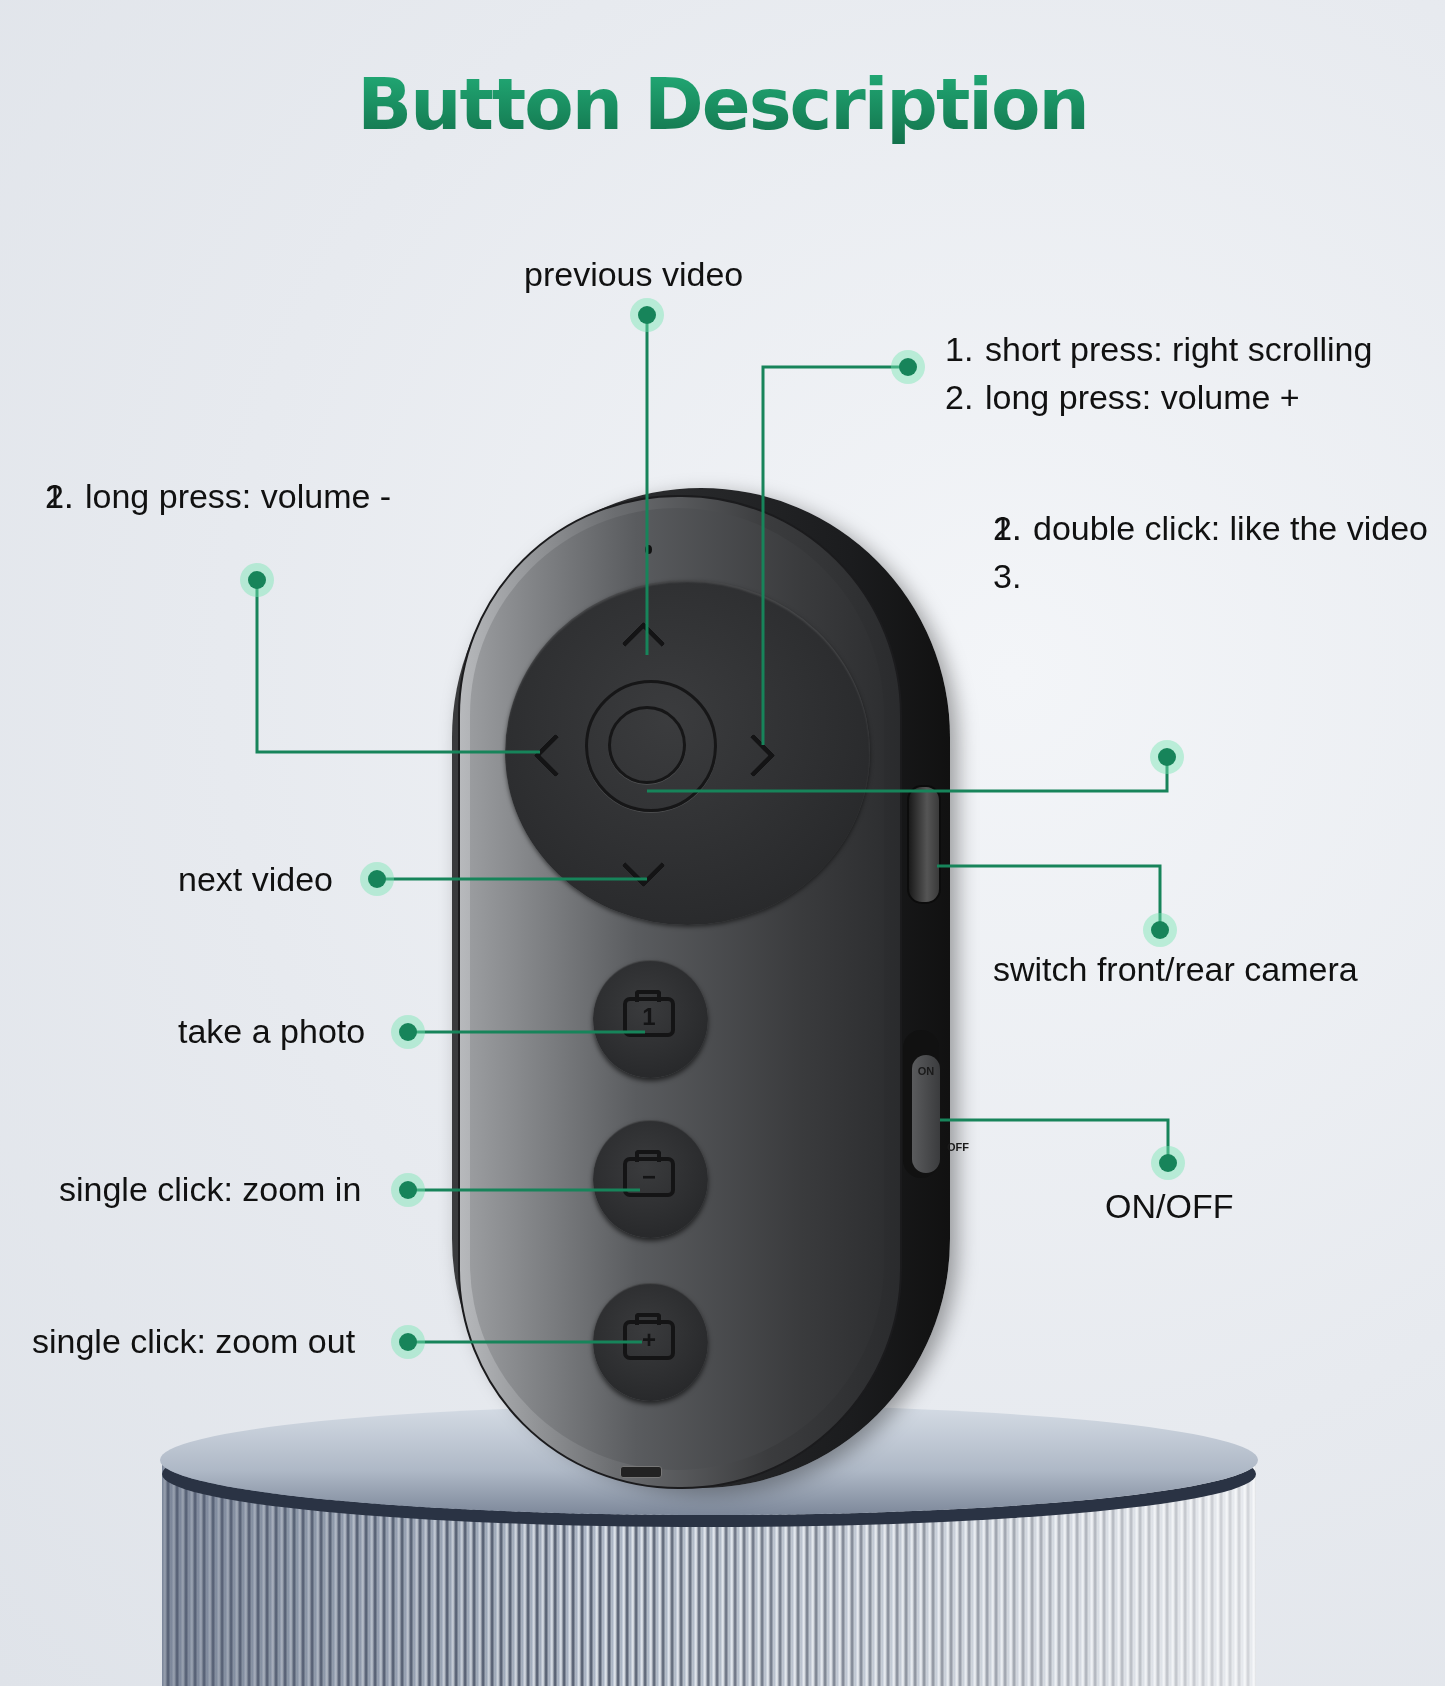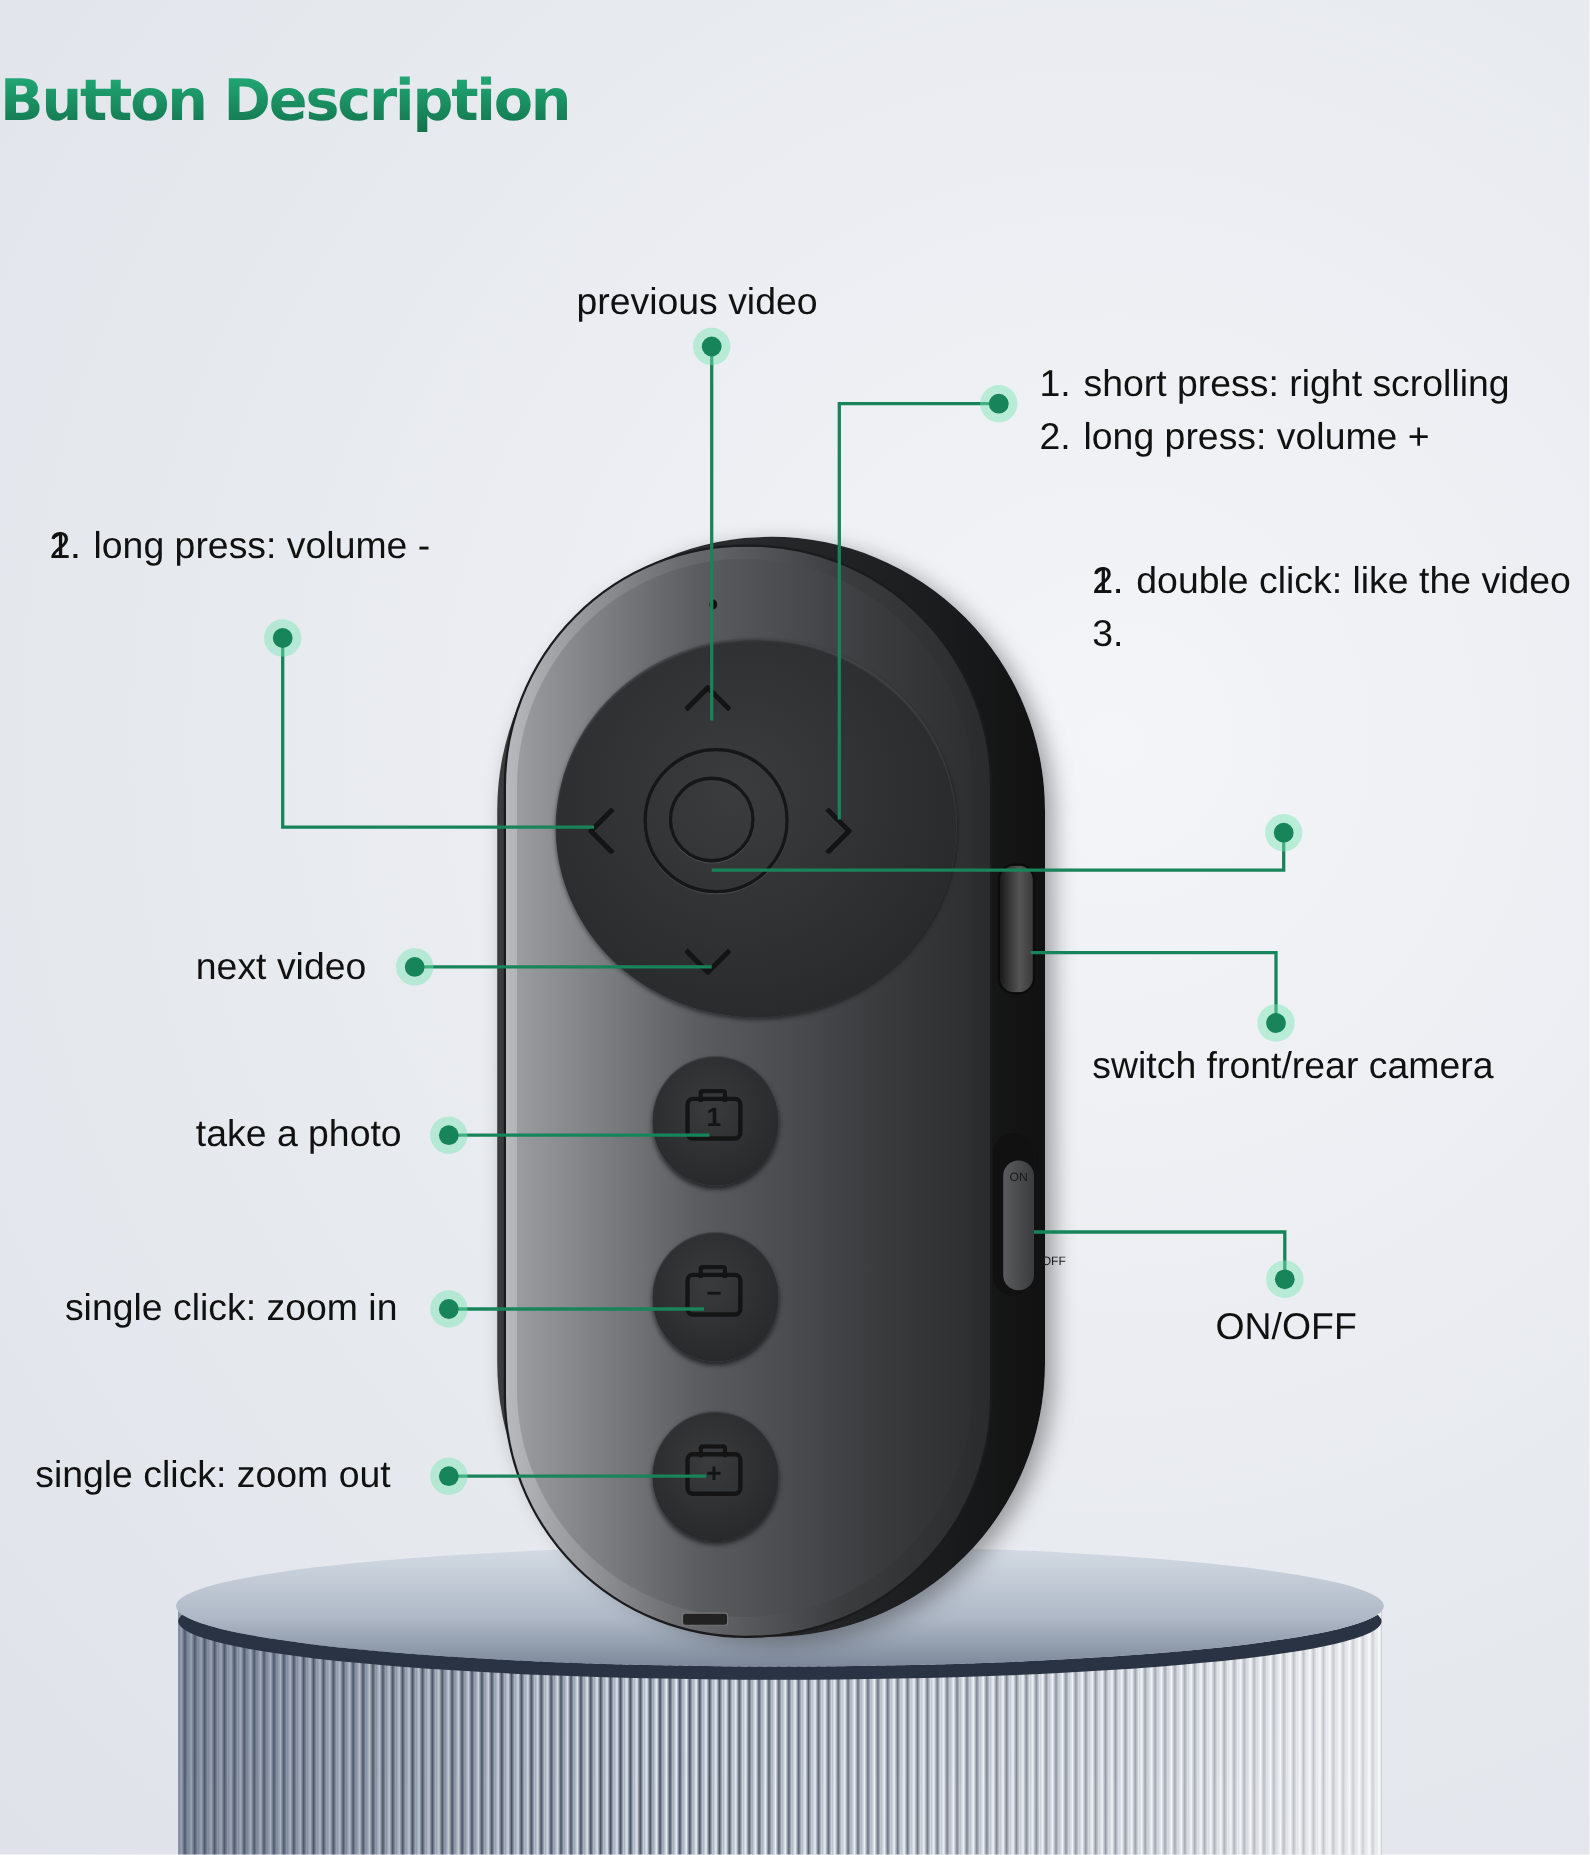--- a/index.html
+++ b/index.html
@@ -1,20 +1,20 @@
 <!DOCTYPE html>
 <html><head>
 <meta charset="utf-8">
 <style>
   html,body{margin:0;padding:0;}
   body{width:1445px;height:1686px;position:relative;overflow:hidden;
     background:radial-gradient(ellipse at 70% 40%, #f3f5f8 0%, #e7eaef 55%, #dfe3e9 100%);
     font-family:"Liberation Sans", sans-serif;color:#111;}
-  .title{position:absolute;left:0;top:62px;width:1445px;
-    font-family:"DejaVu Sans", sans-serif;font-weight:bold;font-size:52px;letter-spacing:-2px;
+  .title{position:absolute;left:0;top:62px;width:1445px;text-align:center;
+    font-family:"DejaVu Sans", sans-serif;font-weight:bold;font-size:72px;letter-spacing:-2px;
     background:linear-gradient(180deg,#23b07a 0%,#12704a 100%);-webkit-background-clip:text;background-clip:text;color:transparent;}
   .label{position:absolute;font-size:34px;line-height:48px;white-space:nowrap;text-align:center;}
   .list{position:absolute;margin:0;padding:0;list-style:none;font-size:34px;line-height:48px;}
   .list li{position:relative;padding-left:40px;}
   .list li .num{position:absolute;left:0;top:0;}
   .dot{position:absolute;width:18px;height:18px;border-radius:50%;background:#17845a;
     box-shadow:0 0 0 8px rgba(120,230,180,0.45);transform:translate(-50%,-50%);z-index:5;}
   svg.lines{position:absolute;left:0;top:0;z-index:4;pointer-events:none;}
   
   .ped-body{position:absolute;left:162px;top:1460px;width:1094px;height:260px;
@@ -47,21 +47,21 @@
     background:radial-gradient(circle at 45% 40%,#3a3b3d 0%,#28292b 75%,#1c1c1e 100%);
     box-shadow:0 3px 5px rgba(0,0,0,.6),inset 0 1px 1px rgba(255,255,255,.12);}
   .cam{position:absolute;left:30px;top:37px;width:52px;height:40px;border:4px solid #141415;border-radius:7px;box-sizing:border-box;}
   .cam::before{content:"";position:absolute;left:8px;top:-11px;width:18px;height:8px;border:4px solid #141415;border-bottom:none;border-radius:4px 4px 0 0;}
   .cam-glyph{position:absolute;left:0;top:2px;width:100%;text-align:center;font-size:24px;font-weight:bold;color:#141415;line-height:28px;}
   .side-btn{position:absolute;left:907px;top:785px;width:30px;height:115px;border-radius:15px;
     background:linear-gradient(90deg,#1a1a1a,#555 60%,#3a3a3a);border:2px solid #0c0c0c;}
   .switch-slot{position:absolute;left:903px;top:1030px;width:36px;height:148px;border-radius:18px;background:#111;}
   .switch{position:absolute;left:912px;top:1055px;width:28px;height:118px;border-radius:14px;
     background:linear-gradient(90deg,#5a5b5d,#3b3c3e);}
-  .switch span{position:absolute;left:0;width:28px;text-align:center;font-size:11px;font-weight:normal;color:#1a1a1a;}
+  .switch span{position:absolute;left:0;width:28px;text-align:center;font-size:11px;font-weight:bold;color:#1a1a1a;}
   .usb{position:absolute;left:620px;top:1466px;width:40px;height:10px;border-radius:3px;background:#222;border:1px solid #777;}
 </style>
 </head>
 <body>
 
 <div class="title">Button Description</div>
 
 <div class="ped-body"></div>
 <div class="ped-top"></div>
 

